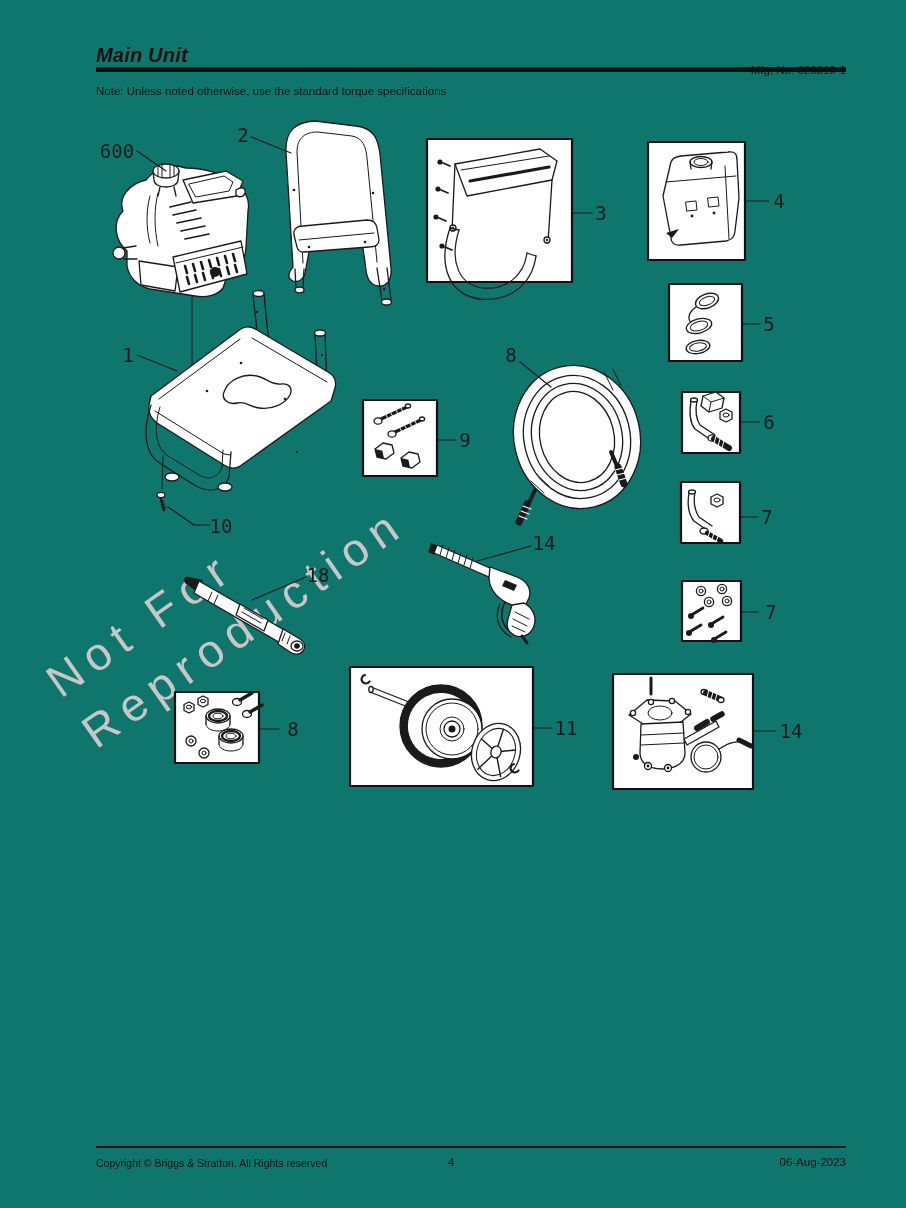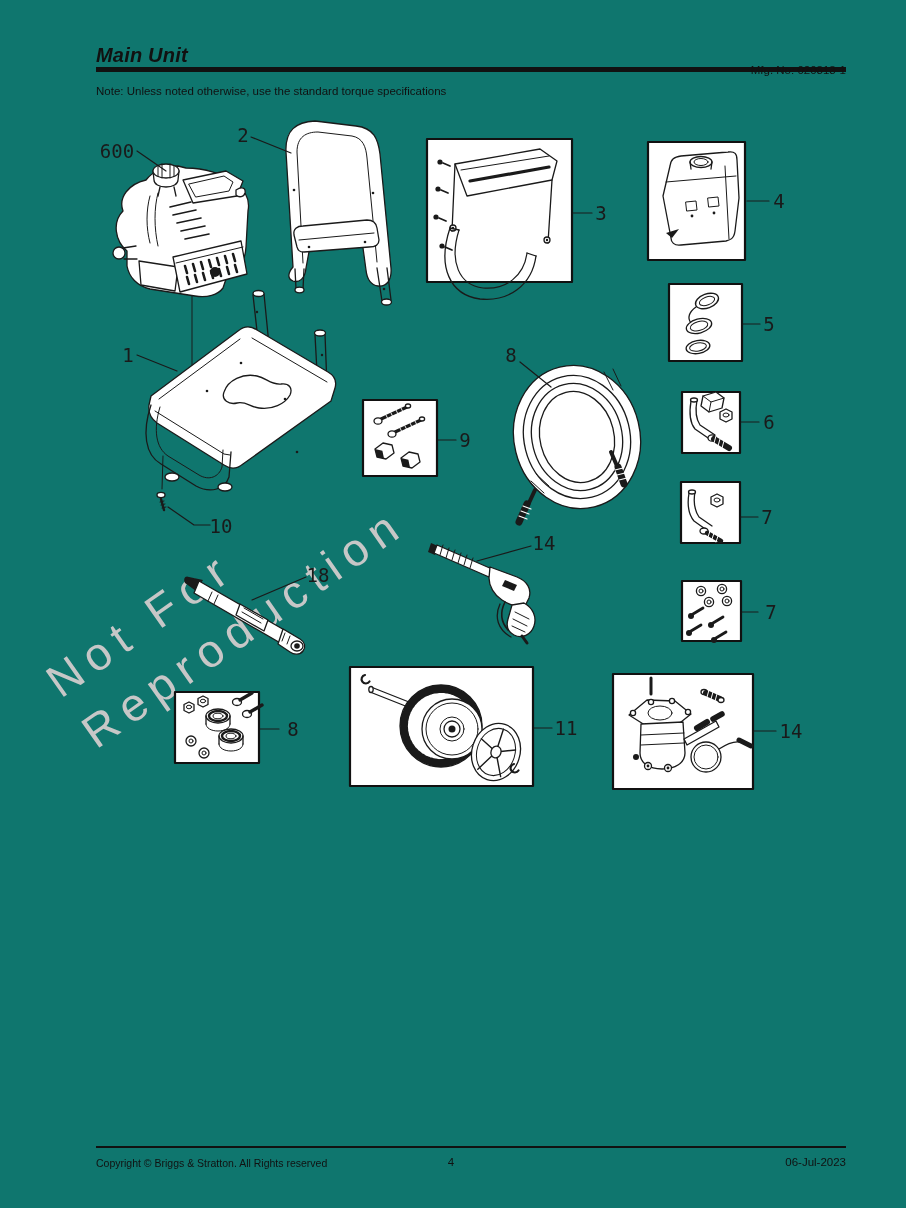--- a/index.html
+++ b/index.html
@@ -389,15 +389,15 @@
   <span class="callout" style="left:318px;top:575px">18</span>
   <span class="callout" style="left:544px;top:543px">14</span>
   <span class="callout" style="left:771px;top:612px">7</span>
   <span class="callout" style="left:791px;top:731px">14</span>
   <span class="callout" style="left:566px;top:728px">11</span>
   <span class="callout" style="left:293px;top:729px">8</span>
 
   <div class="ftr-rule"></div>
   <div class="ftr-copy">Copyright ©  Briggs &amp; Stratton. All Rights reserved</div>
   <div class="ftr-page">4</div>
-  <div class="ftr-date">06-Jul-2023</div>
+  <div class="ftr-date">06-Aug-2023</div>
 
 </div>
 
 </body></html>

